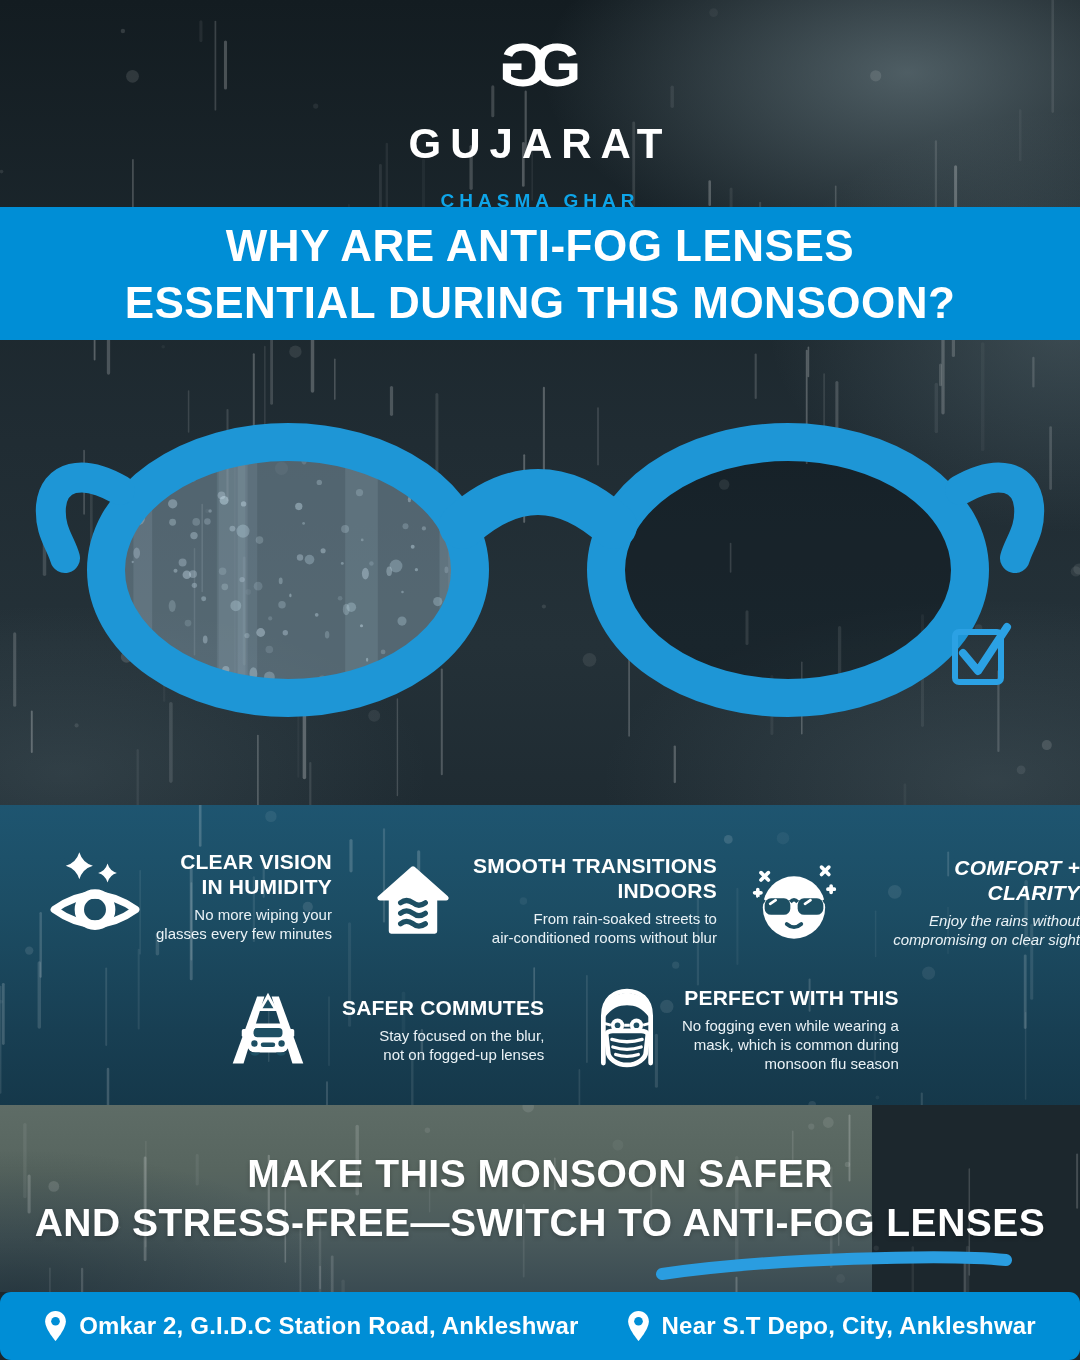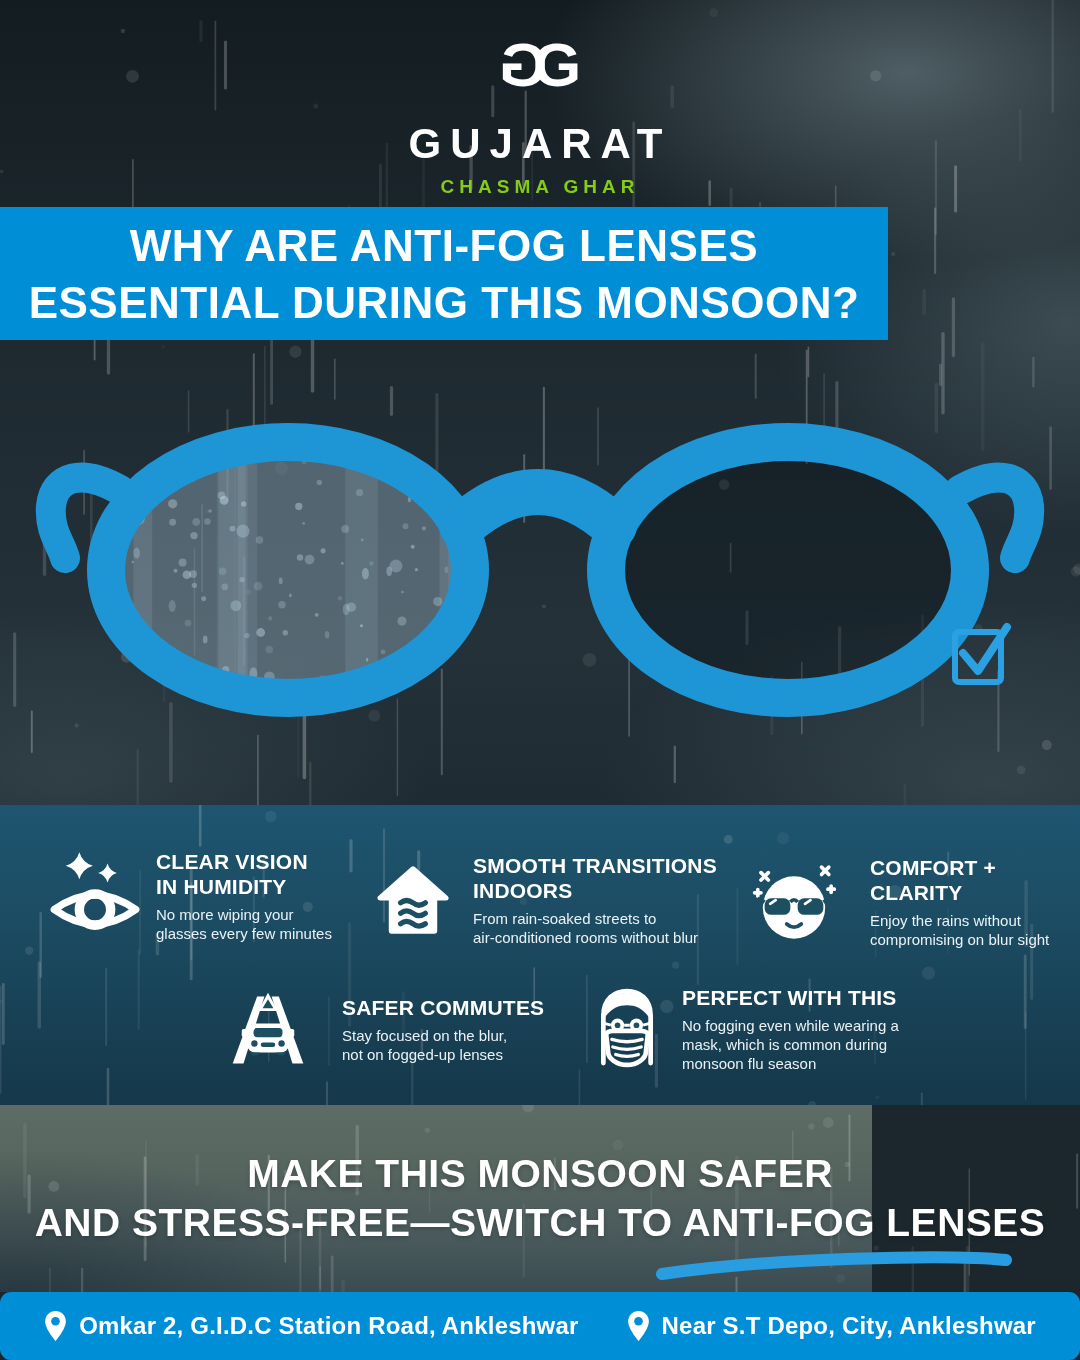--- a/index.html
+++ b/index.html
@@ -19,34 +19,35 @@
       linear-gradient(180deg,#131c21 0%,#1b262c 30%,#202c33 55%,#243138 80%,#1f2b32 100%);
   }
   .rain-svg{position:absolute;left:0;top:0;pointer-events:none;}
   
   .logo{left:0;top:38px;width:1080px;text-align:center;color:#fff;}
   .gg{display:flex;justify-content:center;align-items:flex-end;line-height:1;
       font-weight:bold;font-size:62px;letter-spacing:0;height:58px;}
   .gg .g1{transform:scaleX(-1);margin-right:-7px;}
   .gg .g2{margin-left:-7px;}
   .brand-name{font-size:42px;font-weight:bold;letter-spacing:9px;margin-top:24px;}
-  .brand-tag{font-size:19px;font-weight:bold;letter-spacing:5px;margin-top:8px;color:#84cc16;}
+  .brand-tag{font-size:19px;font-weight:bold;letter-spacing:5px;margin-top:22px;color:#0ea5e9;}
   
   .banner{
-    left:0;top:207px;width:888px;height:133px;background:#008ed6;
+    left:0;top:207px;width:1080px;height:133px;background:#008ed6;
     display:flex;align-items:center;justify-content:center;text-align:center;
   }
   .banner-title{
     color:#fff;font-size:44px;line-height:57px;font-weight:800;
     letter-spacing:.5px;white-space:pre-line;
   }
   
   .panel{
     left:0;top:805px;width:1080px;height:300px;
     background:linear-gradient(180deg,#1e5570 0%,#1c4d64 35%,#183f53 75%,#15384a 100%);
+    text-align:right;
   }
   .feature{position:absolute;display:flex;align-items:center;color:#fff;}
   .f-icon{flex:0 0 auto;}
   .f-title{font-weight:bold;font-size:21px;line-height:25px;white-space:pre-line;letter-spacing:.2px;}
   .f-desc{font-size:15px;line-height:19px;white-space:pre-line;margin-top:6px;color:#eaf2f6;}
   
   .cta{
     left:0;top:1105px;width:872px;height:187px;
     background:
       radial-gradient(430px 190px at 2% 100%, rgba(12,28,38,.40), transparent 75%),
@@ -439,40 +440,40 @@
       </g>
     </svg>
     <div>
       <div class="f-title">SMOOTH TRANSITIONS
 INDOORS</div>
       <div class="f-desc">From rain-soaked streets to
 air-conditioned rooms without blur</div>
     </div>
   </div>
 
-  <div class="feature" style="left:750px;top:50px;gap:32px;">
+  <div class="feature" style="left:750px;top:50px;gap:32px;font-style:italic;">
     <svg class="f-icon" width="88" height="88" viewBox="0 0 96 96">
       <g stroke="#fff" stroke-width="4" stroke-linecap="round">
         <path d="M12,16 L20,24 M20,16 L12,24"></path>
         <path d="M78,10 L86,18 M86,10 L78,18"></path>
         <path d="M5,38 L12,38 M8.5,34.5 L8.5,41.5"></path>
         <path d="M85,34 L92,34 M88.5,30.5 L88.5,37.5"></path>
       </g>
       <circle cx="48" cy="54" r="34" fill="#fff"></circle>
       <rect x="16" y="44" width="28" height="18" rx="7" fill="#1d4f63"></rect>
       <rect x="52" y="44" width="28" height="18" rx="7" fill="#1d4f63"></rect>
       <path d="M44,48 q4,-5 8,0" fill="none" stroke="#1d4f63" stroke-width="4"></path>
       <path d="M16,48 L8,44 M80,48 L88,44" stroke="#1d4f63" stroke-width="4"></path>
       <path d="M40,72 q8,7 16,0" fill="none" stroke="#1d4f63" stroke-width="4" stroke-linecap="round"></path>
       <path d="M22,50 l6,-4 M60,50 l6,-4" stroke="#fff" stroke-width="3" stroke-linecap="round"></path>
     </svg>
     <div>
       <div class="f-title">COMFORT + CLARITY</div>
       <div class="f-desc">Enjoy the rains without
-compromising on blur sight</div>
+compromising on clear sight</div>
     </div>
   </div>
 
   <div class="feature" style="left:230px;top:186px;gap:36px;">
     <svg class="f-icon" width="76" height="76" viewBox="0 0 84 84">
       <path d="M3,80 L30,6 L38,6 L15,80 Z" fill="#fff"></path>
       <path d="M81,80 L54,6 L46,6 L69,80 Z" fill="#fff"></path>
       <path d="M42,2 L53,22 L31,22 Z" fill="#fff"></path>
       <path d="M42,9 L48,19 L36,19 Z" fill="#1d4f63"></path>
       <rect x="13" y="42" width="6" height="9" rx="2" fill="#fff"></rect>

